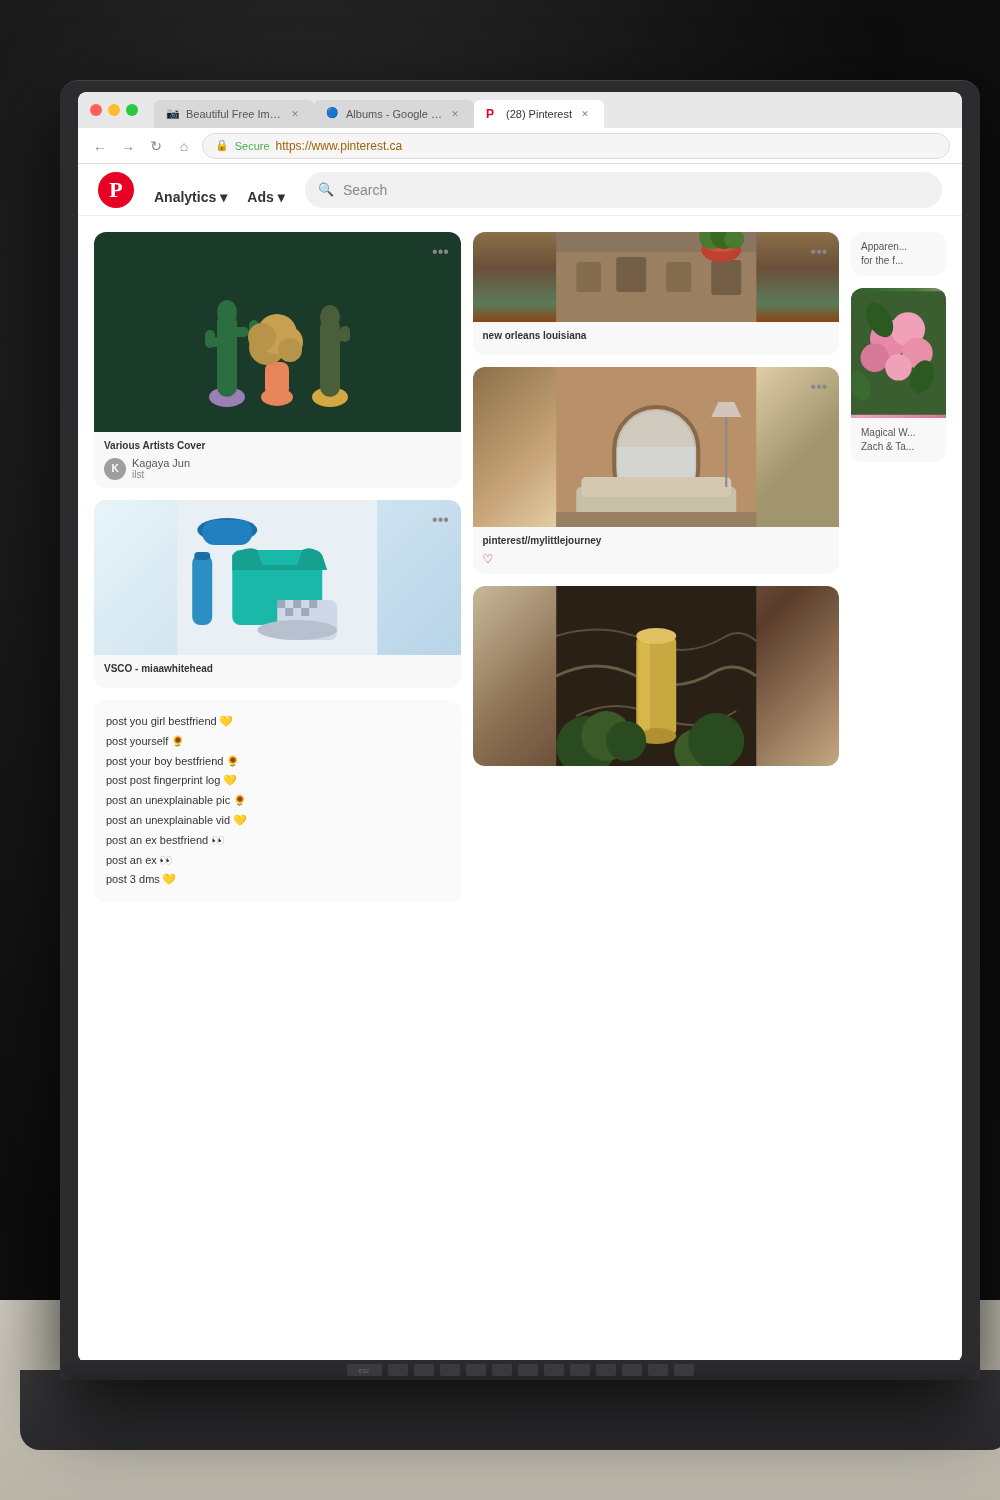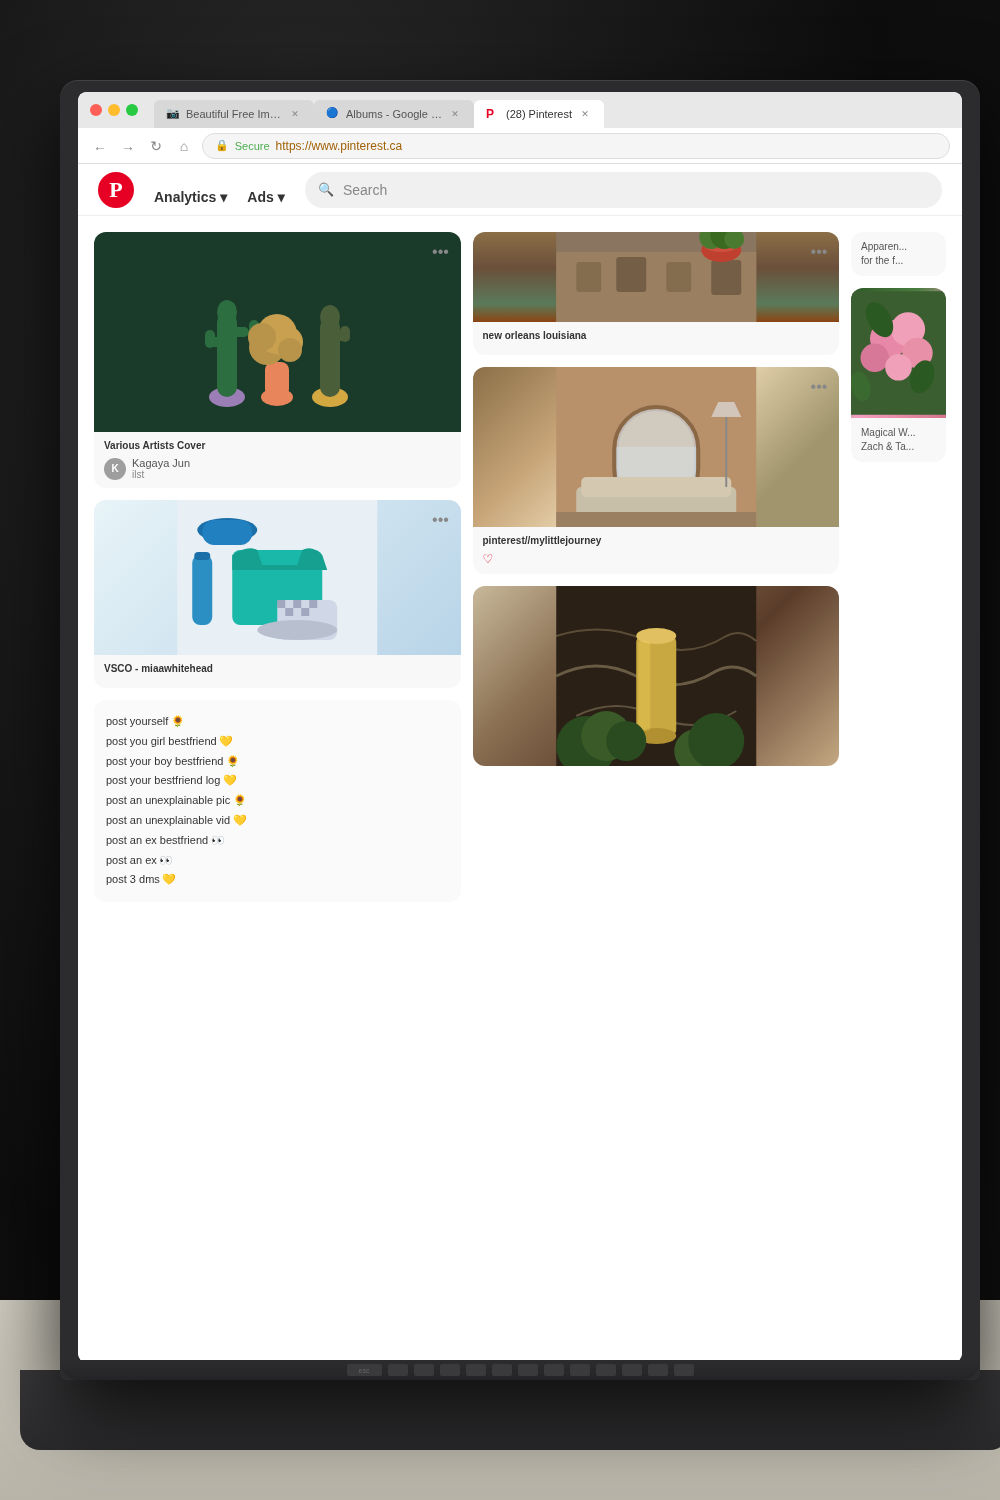--- a/index.html
+++ b/index.html
@@ -581,24 +581,24 @@
                 </svg>
               </div>
               <div class="pin-info">
                 <div class="pin-title">VSCO - miaawhitehead</div>
               </div>
               <div class="pin-more">•••</div>
             </div>
 
             <div class="pin-card">
               <div class="text-list-img" style="background:#fafafa; padding:12px; font-size:11px; color:#333; line-height:1.8;">
+                <div>post you girl bestfriend 💛</div>
                 <div>post yourself 🌻</div>
-                <div>post you girl bestfriend 💛</div>
                 <div>post your boy bestfriend 🌻</div>
-                <div>post your bestfriend log 💛</div>
+                <div>post post fingerprint log 💛</div>
                 <div>post an unexplainable pic 🌻</div>
                 <div>post an unexplainable vid 💛</div>
                 <div>post an ex bestfriend 👀</div>
                 <div>post an ex 👀</div>
                 <div>post 3 dms 💛</div>
               </div>
             </div>
 
           </div>
 

